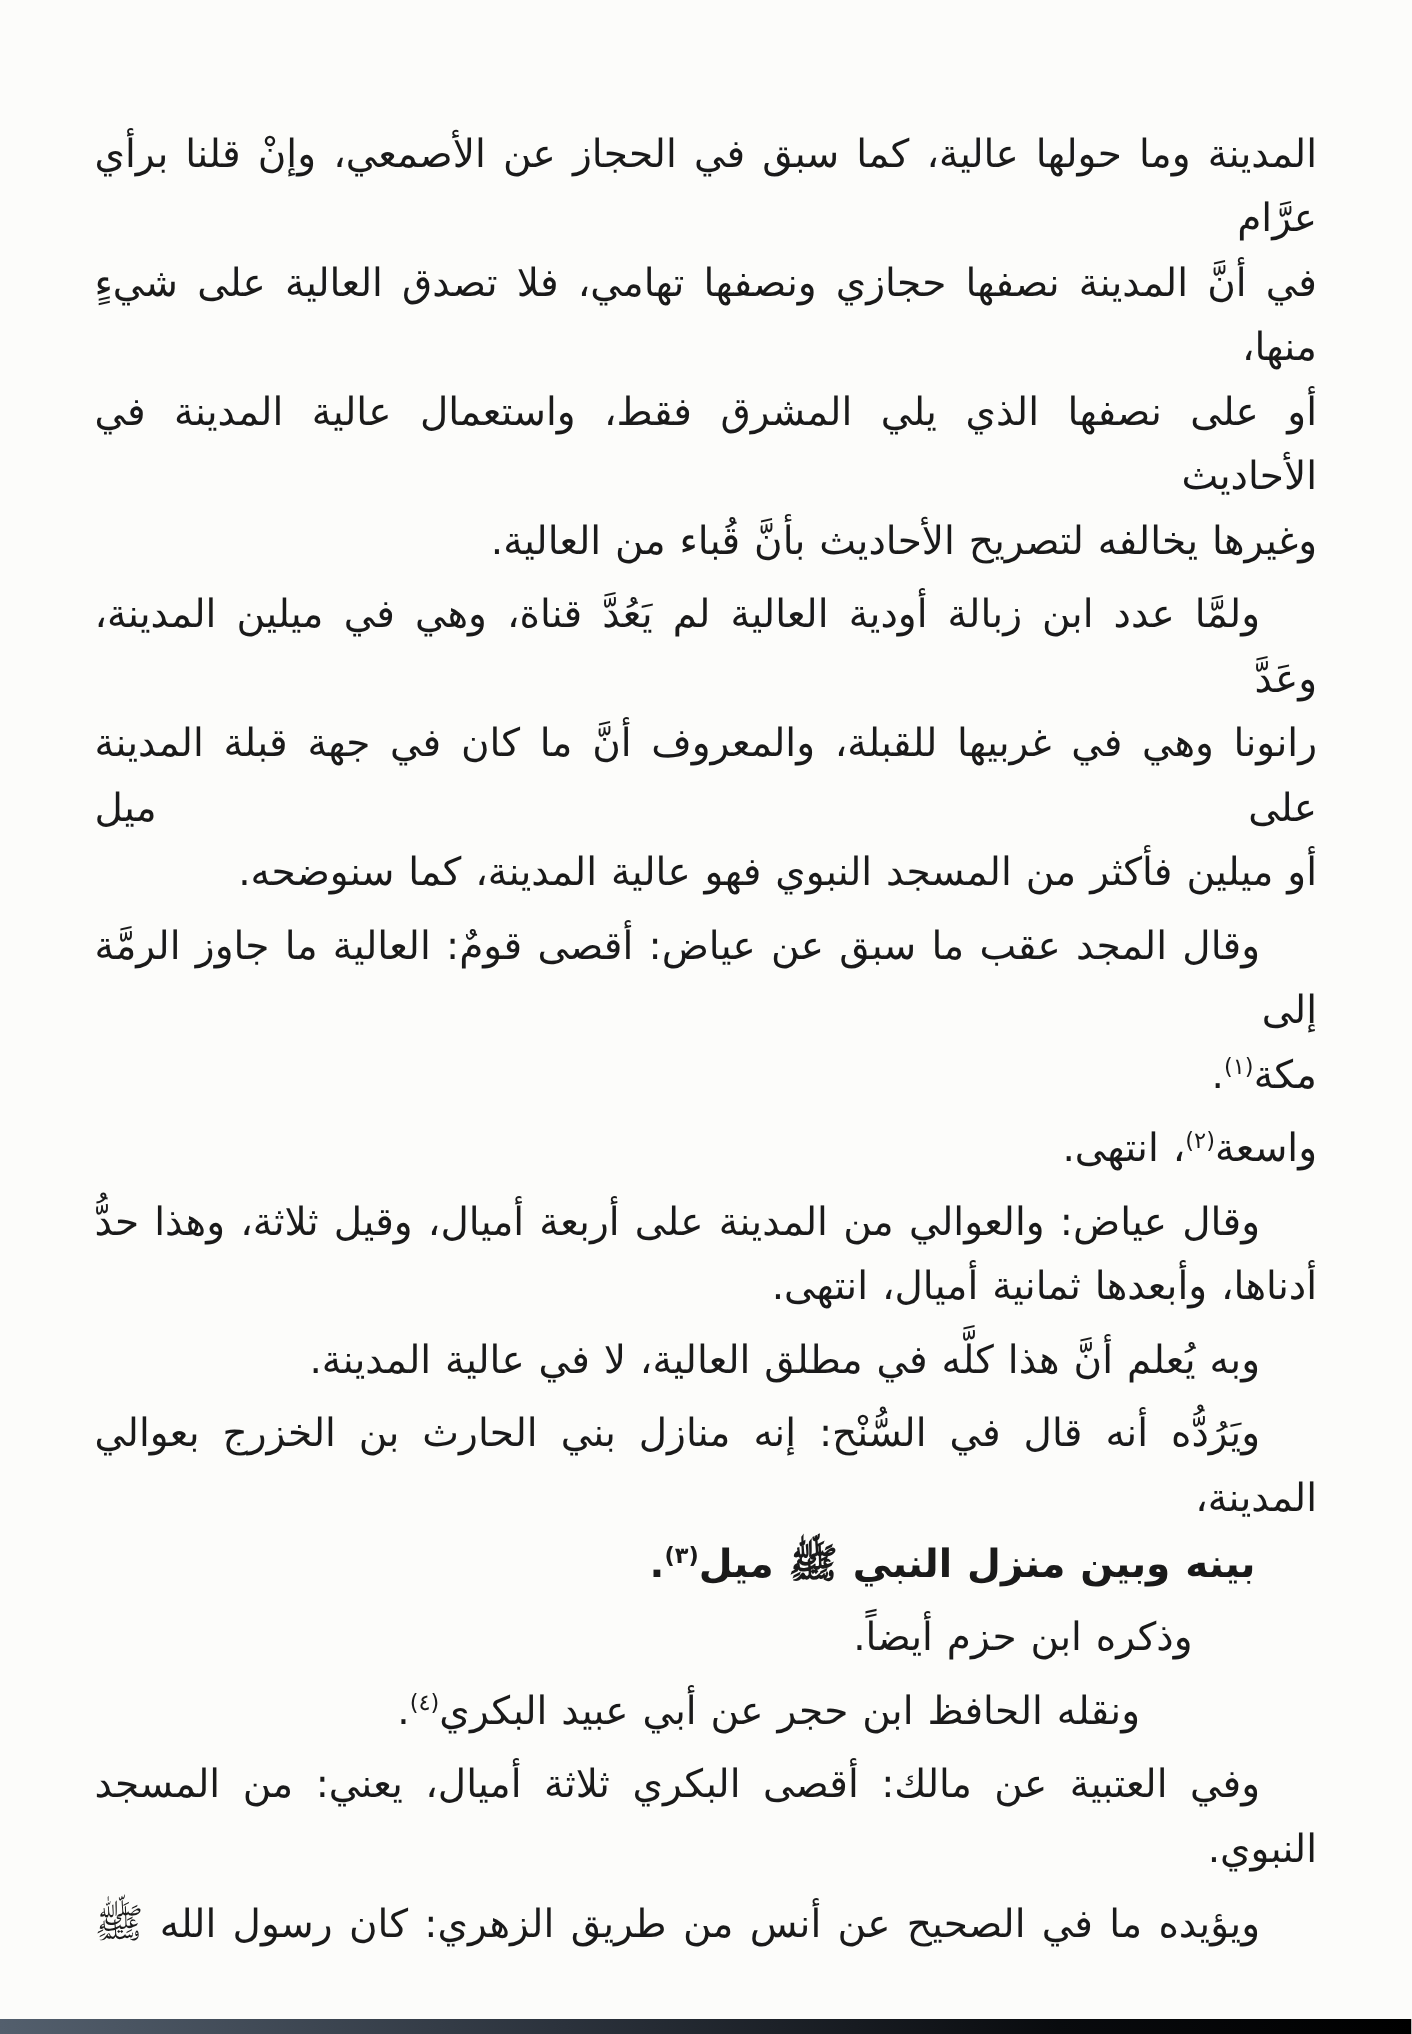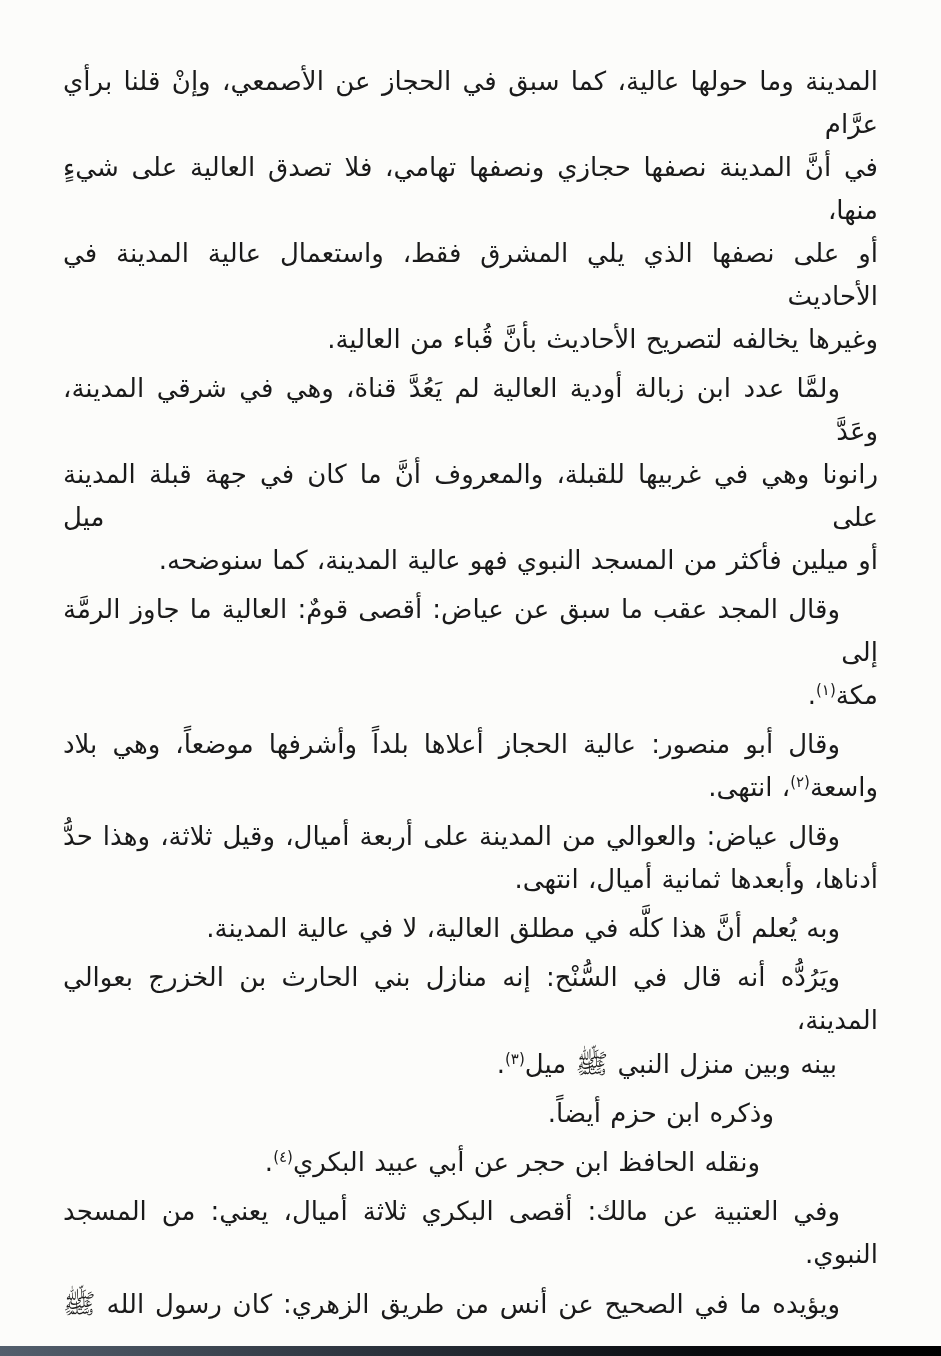--- a/index.html
+++ b/index.html
@@ -3,33 +3,33 @@
 <meta charset="utf-8">
 <style>
   html,body{margin:0;padding:0;}
   body{
     width:941px;height:1356px;position:relative;overflow:hidden;
     background:#fcfcfa;color:#1a1a1a;
     font-family:"DejaVu Sans",sans-serif;
   }
   .page{
     position:absolute;inset:0;
-    padding:60px 63px 0 63px;
+    padding:82px 63px 0 63px;
     direction:rtl;
   }
   .para{margin:0 0 6px 0;}
   .line{
     font-size:26px;line-height:43px;
     text-align:justify;text-align-last:justify;
     word-spacing:1px;
   }
   .line.el{text-align-last:right;}
   .ind{text-indent:38px;}
-  .off-small{margin-right:41px;}
-  .off-p8{margin-right:104px;}
+  .off-small{margin-right:41px;font-weight:bold;}
+  .off-p8{margin-right:83px;}
   .off-p9{margin-right:118px;}
   sup.fnref{font-size:15px;line-height:0;vertical-align:9px;letter-spacing:1px;}
   .pbuh{font-size:27px;}
   .b{font-weight:normal;}
   .scan-edge{
     position:absolute;left:0;right:0;bottom:0;height:10px;
     background:linear-gradient(90deg,#535f6d 0%,#2b323c 40%,#090b0e 75%,#000 100%);
   }
 </style>
 </head>
@@ -40,34 +40,33 @@
   <div>
 
     <div class="para">
       <div class="line">المدينة وما حولها عالية، كما سبق في الحجاز عن الأصمعي، وإنْ قلنا برأي عرَّام</div>
       <div class="line">في أنَّ المدينة نصفها حجازي ونصفها تهامي، فلا تصدق العالية على شيءٍ منها،</div>
       <div class="line">أو على نصفها الذي يلي المشرق فقط، واستعمال عالية المدينة في الأحاديث</div>
       <div class="line el">وغيرها يخالفه لتصريح الأحاديث بأنَّ قُباء من العالية.</div>
     </div>
 
     <div class="para">
-      <div class="line ind">ولمَّا عدد ابن زبالة أودية العالية لم يَعُدَّ قناة، وهي في شرقي المدينة، وعَدَّ</div>
+      <div class="line ind">ولمَّا عدد ابن زبالة أودية العالية لم يَعُدَّ قناة، وهي في ميلين المدينة، وعَدَّ</div>
       <div class="line">رانونا وهي في غربيها للقبلة، والمعروف أنَّ ما كان في جهة قبلة المدينة على ميل</div>
       <div class="line el">أو ميلين فأكثر من المسجد النبوي فهو عالية المدينة، كما سنوضحه.</div>
     </div>
 
     <div class="para">
       <div class="line ind">وقال المجد عقب ما سبق عن عياض: أقصى قومٌ: العالية ما جاوز الرمَّة إلى</div>
       <div class="line el">
         <span>مكة</span><sup class="fnref">(١)</sup><span>.</span>
       </div>
     </div>
 
     <div class="para">
-      <div class="line ind">وقال أبو منصور: عالية الحجاز أعلاها بلداً وأشرفها موضعاً، وهي بلاد</div>
       <div class="line el">
         <span>واسعة</span><sup class="fnref">(٢)</sup><span>، انتهى.</span>
       </div>
     </div>
 
     <div class="para">
       <div class="line ind">وقال عياض: والعوالي من المدينة على أربعة أميال، وقيل ثلاثة، وهذا حدُّ</div>
       <div class="line el">أدناها، وأبعدها ثمانية أميال، انتهى.</div>
     </div>
 

